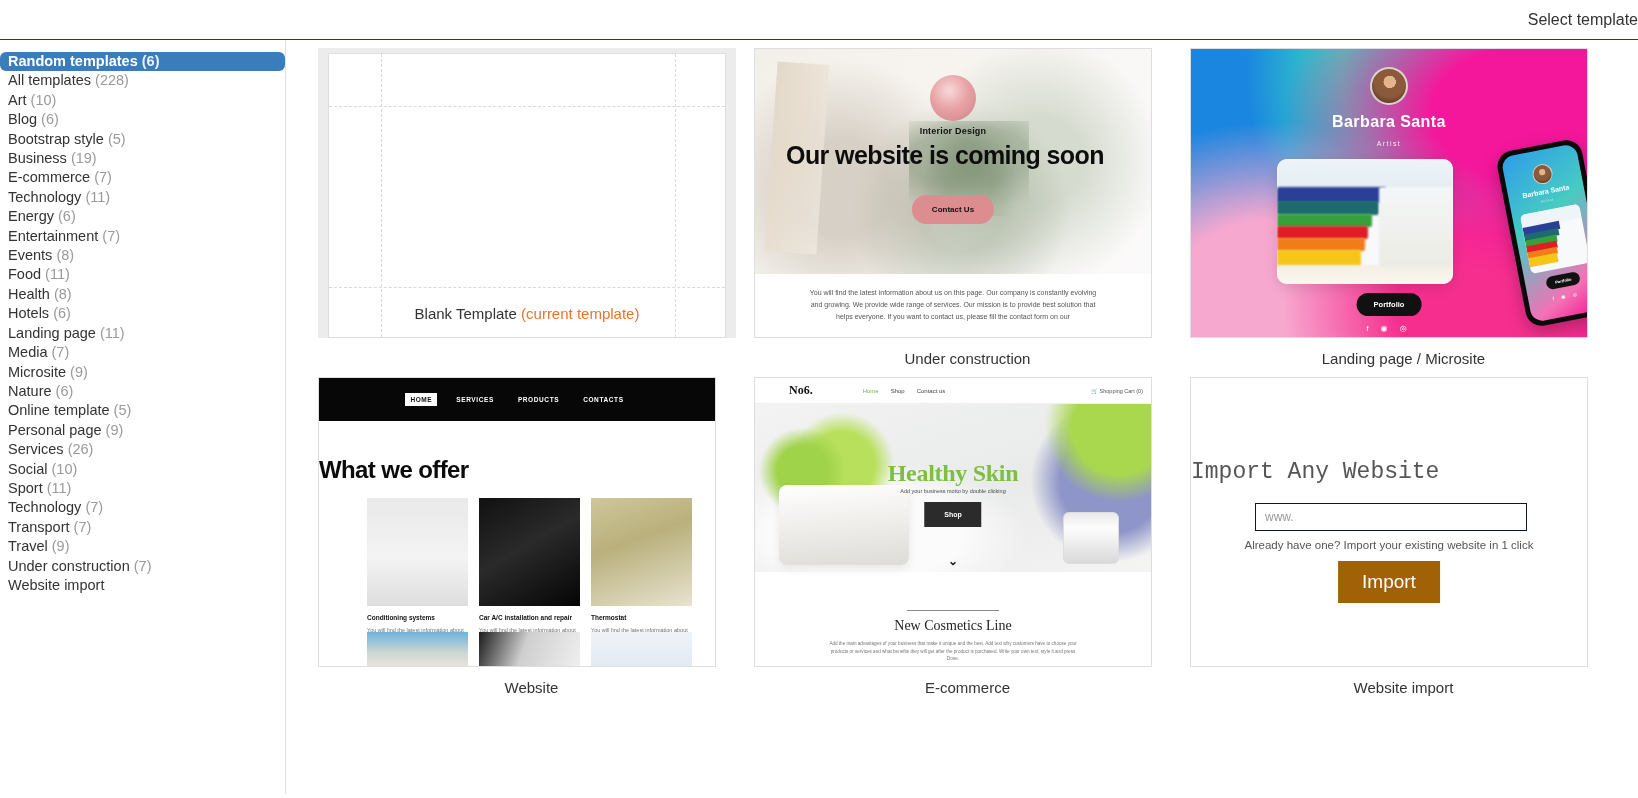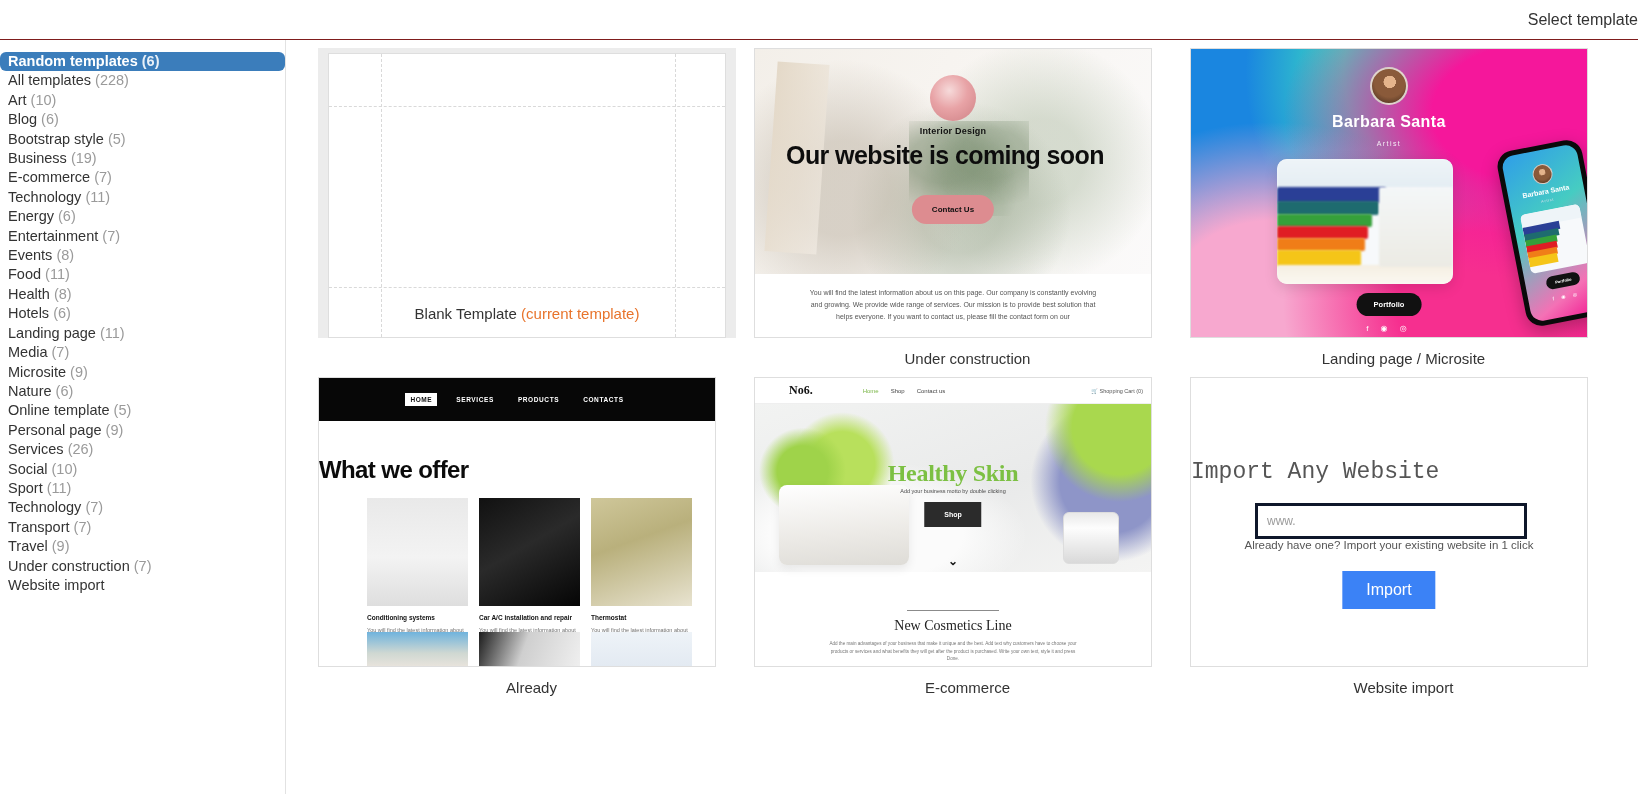--- a/index.html
+++ b/index.html
@@ -259,30 +259,30 @@
   .ec-h2 {
     position:absolute; left:0; right:0; top:240px; text-align:center;
     font-family:"Liberation Serif", serif; font-size:14px; color:#222;
   }
   .ec-p { position:absolute; left:70px; right:70px; top:262px; text-align:center; font-size:4.6px; line-height:7.6px; color:#777; }
 
   
   .imp-box { position:absolute; left:0; top:0; width:398px; height:290px; border:1px solid #dedede; background:#fff; }
   .imp-h { position:absolute; left:0; right:0; top:81px; text-align:left; font-size:23px; color:#555; font-weight:normal;font-family:Liberation Mono, monospace; }
   .imp-input {
-    position:absolute; left:64px; top:125px; width:272px; height:36px;
-    border:3px solid #0f172a; background:#fff; font-size:12px; color:#222;
+    position:absolute; left:64px; top:125px; width:272px; height:28px;
+    border:1px solid #0f172a; background:#fff; font-size:12px; color:#222;
     padding:0 9px; font-family:"Liberation Sans", sans-serif;
   }
   .imp-input::placeholder { color:#9b9b9b; }
   .imp-note { position:absolute; left:0; right:0; top:161px; text-align:center; font-size:11.5px; color:#555; }
   .imp-btn2 {
     position:absolute; left:50%; top:183px; transform:translateX(-50%);
-    background:#3b82f6; color:#fff; border:none; font-size:16px;
-    padding:10px 24px; cursor:pointer; font-family:"Liberation Sans", sans-serif;margin-top:10px;
+    background:#a16207; color:#fff; border:none; font-size:19px;
+    padding:10px 24px; cursor:pointer; font-family:"Liberation Sans", sans-serif;
   }
 </style>
 </head>
 <body>
 
 <div id="header">
   <div class="title">Select template</div>
 </div>
 
 <div id="body-wrap">
@@ -422,21 +422,21 @@
                 <div class="ws-p">You will find the latest information about our company here. You will find the latest information about our company here. You will find the latest information about our company</div>
               </div>
             </div>
           <div class="ws-strip">
             <div style="background:linear-gradient(180deg,#6fb3dd 0%,#cfd8d2 62%,#e7e3dc 100%)"></div>
             <div style="background:linear-gradient(110deg,#1c1c1c 0%,#cfcfcf 45%,#efefef 100%)"></div>
             <div style="background:linear-gradient(180deg,#eef3f8 0%,#e3eaf2 100%)"></div>
           </div>
         </div>
       </div>
-      <div class="caption">Already</div>
+      <div class="caption">Website</div>
     </div>
 
     <div class="cell r2">
       <div class="tplcard">
         <div class="thumb full-thumb">
           <div class="ec-nav">
             <div class="ec-logo">No6.</div>
             <div class="ec-links" id="ec-links">
                 <span class="on">Home</span>
                 <span>Shop</span>

